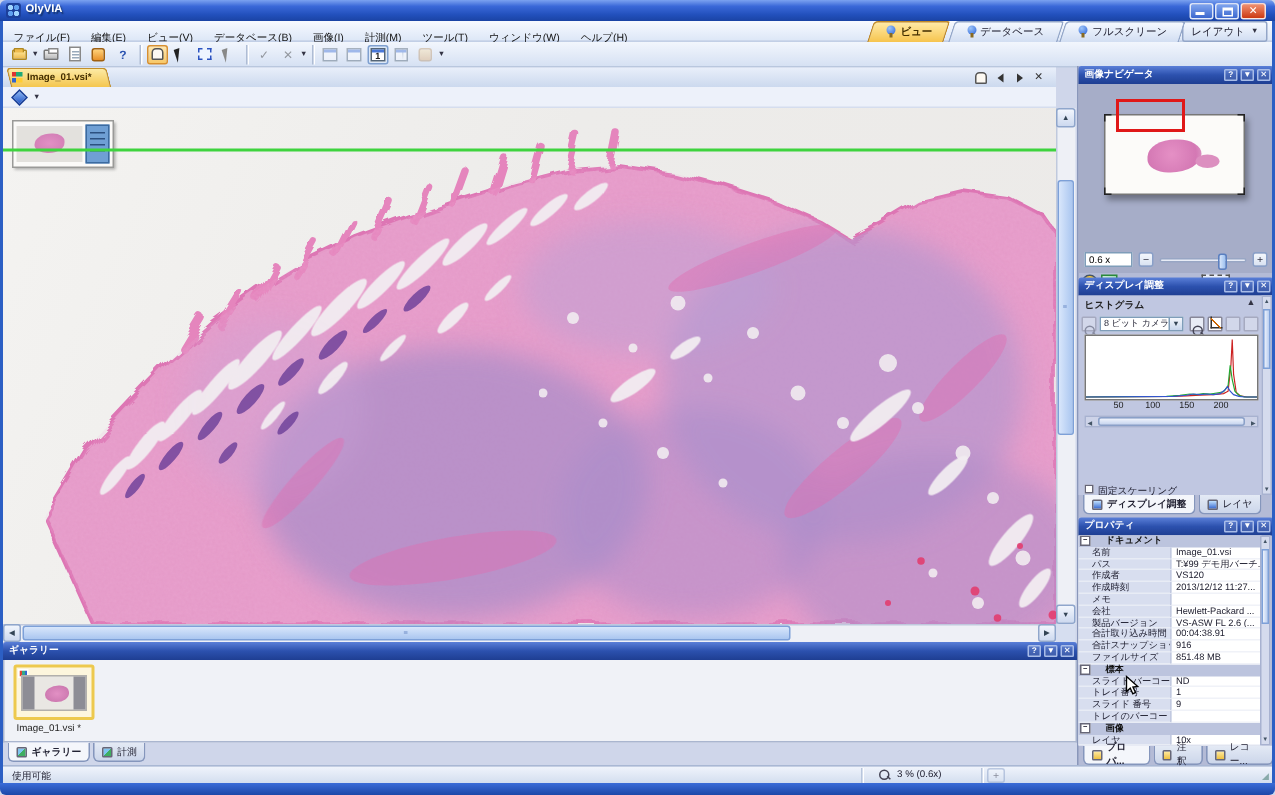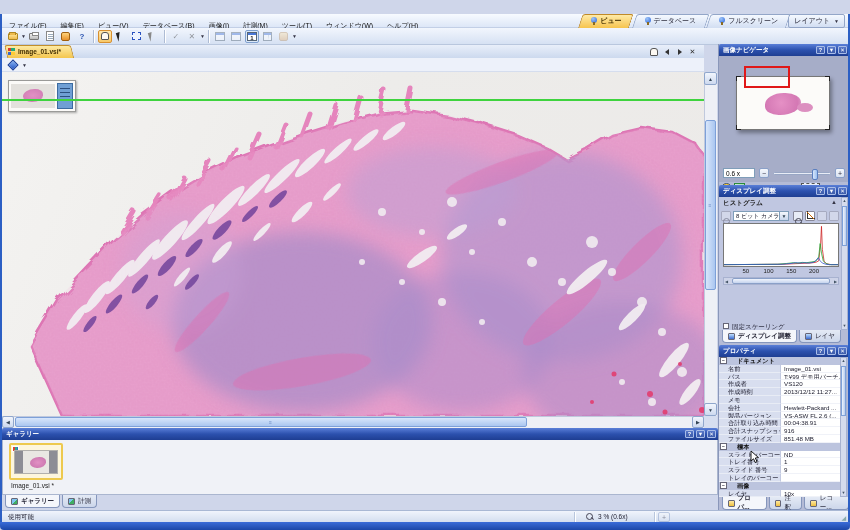--- a/index.html
+++ b/index.html
@@ -207,20 +207,35 @@
   .p-row.section .p-lbl{background:transparent;border:none;padding-left:10px;width:auto;}
   .p-row.section .p-exp{display:block;position:relative;width:7px;height:7px;margin:0 0 0 1px;border:1px solid #667;background:#fff;font-size:5px;line-height:5px;text-align:center;color:#223;}
 
   #cursor{position:absolute;left:750px;top:450px;z-index:60;}
 </style>
 </head>
 <body>
 
 <div id="win">
 
+  <div id="titlebar">
+    <div id="app-icon"></div>
+    <span id="title-text">OlyVIA</span>
+    <div class="winbtns">
+      <div class="wbtn">
+          <span class="ming"></span>
+        </div>
+      <div class="wbtn">
+          <span class="maxg"></span>
+        </div>
+      <div class="wbtn close">
+          <span class="g">✕</span>
+        </div>
+    </div>
+  </div>
 
   <div id="menubar">
     
   <span class="menu-item">ファイル(F)</span><span class="menu-item">編集(E)</span><span class="menu-item">ビュー(V)</span><span class="menu-item">データベース(B)</span><span class="menu-item">画像(I)</span><span class="menu-item">計測(M)</span><span class="menu-item">ツール(T)</span><span class="menu-item">ウィンドウ(W)</span><span class="menu-item">ヘルプ(H)</span></div>
 
   <div id="viewtabs">
     <span style="display:flex;gap:2px;align-items:flex-end;">
 
         <span class="vtab active">
           <span class="vticon"></span>

